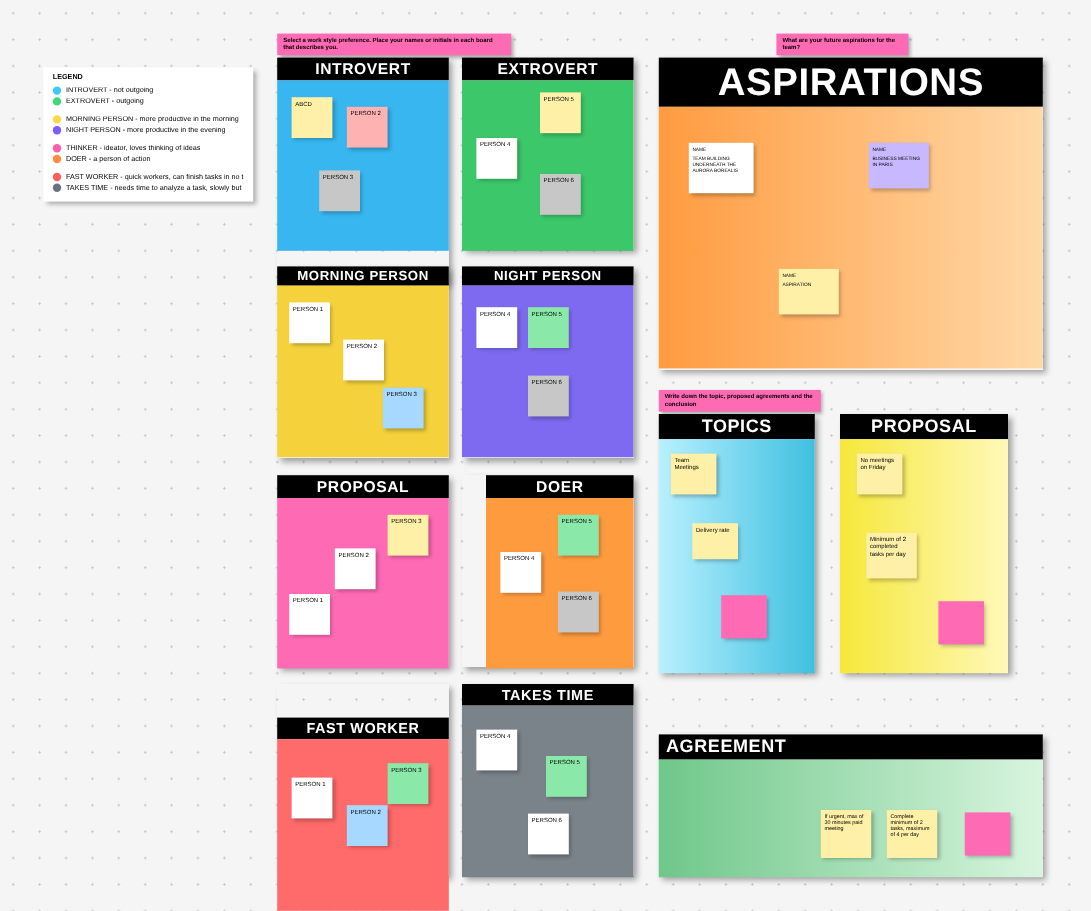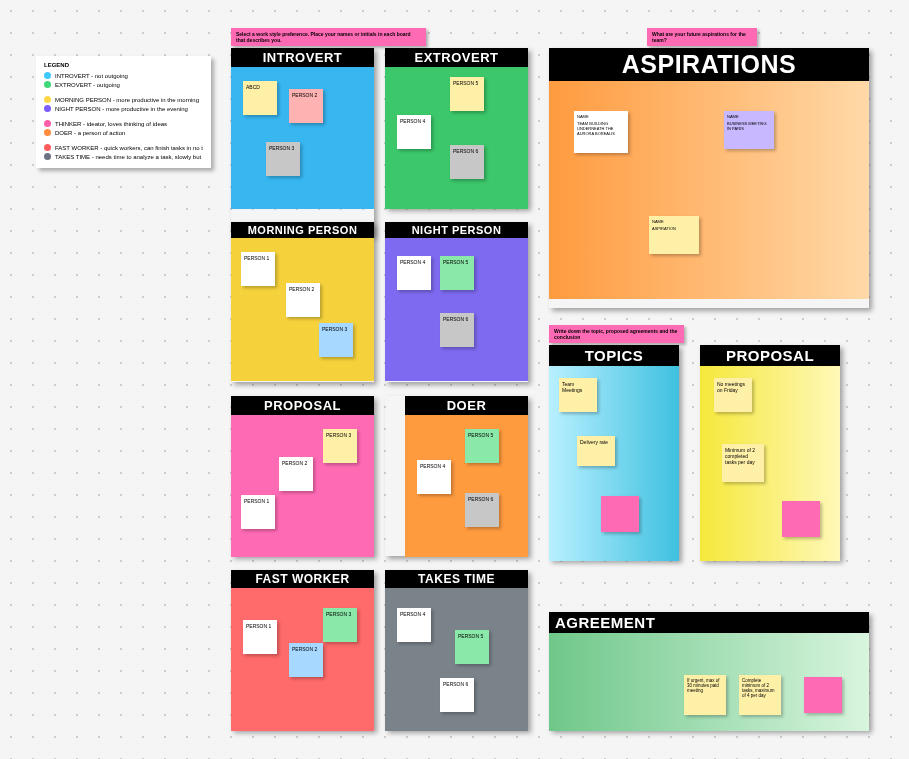--- a/index.html
+++ b/index.html
@@ -154,39 +154,39 @@
 <div class="board" style="top:396px;left:385px;width:143px;height:160px;padding-left:20px;">
   <div class="board-header" style="font-size:13px;">DOER</div>
   <div class="board-body" style="background:#ff9b3f;height:142px;">
     <div class="note" style="background:#8ae8a8;width:34px;height:34px;top:14px;left:60px;">PERSON 5</div>
     <div class="note" style="background:#fff;width:34px;height:34px;top:45px;left:12px;">PERSON 4</div>
     <div class="note" style="background:#c7c7c7;width:34px;height:34px;top:78px;left:60px;">PERSON 6</div>
   </div>
 </div>
 
 <div class="board" style="top:570px;left:231px;width:143px;height:160px;">
-  <div class="board-header" style="font-size:12px;">FAST WORKER</div>
+  <div class="board-header" style="font-size:12px;margin-top:28px;">FAST WORKER</div>
   <div class="board-body" style="background:#ff6a6a;height:143px;">
     <div class="note" style="background:#8ae8a8;width:34px;height:34px;top:20px;left:92px;">PERSON 3</div>
     <div class="note" style="background:#fff;width:34px;height:34px;top:32px;left:12px;">PERSON 1</div>
     <div class="note" style="background:#a7d8ff;width:34px;height:34px;top:55px;left:58px;">PERSON 2</div>
   </div>
 </div>
 
 <div class="board" style="top:570px;left:385px;width:143px;height:160px;">
   <div class="board-header" style="font-size:12px;">TAKES TIME</div>
   <div class="board-body" style="background:#7a828a;height:143px;">
     <div class="note" style="background:#fff;width:34px;height:34px;top:20px;left:12px;">PERSON 4</div>
     <div class="note" style="background:#8ae8a8;width:34px;height:34px;top:42px;left:70px;">PERSON 5</div>
     <div class="note" style="background:#fff;width:34px;height:34px;top:90px;left:55px;">PERSON 6</div>
   </div>
 </div>
 
 <div class="board" style="top:48px;left:549px;width:320px;height:260px;">
-  <div class="board-header" style="font-size:25px;padding:2px 14px;">ASPIRATIONS</div>
+  <div class="board-header" style="font-size:32px;padding:2px 14px;">ASPIRATIONS</div>
   <div class="board-body" style="background:linear-gradient(90deg,#ff9b3f,#ffd9a8);height:218px;">
     <div class="note" style="background:#fff;width:54px;height:42px;top:30px;left:25px;font-size:4px;">
       <span>NAME</span>
       <span class="nline">TEAM BUILDING UNDERNEATH THE AURORA BOREALIS</span>
     </div>
     <div class="note" style="background:#c7b8ff;width:50px;height:38px;top:30px;left:175px;font-size:4px;">
       <span>NAME</span>
       <span class="nline">BUSINESS MEETING IN PARIS</span>
     </div>
     <div class="note" style="background:#fff0a8;width:50px;height:38px;top:135px;left:100px;font-size:4px;">

